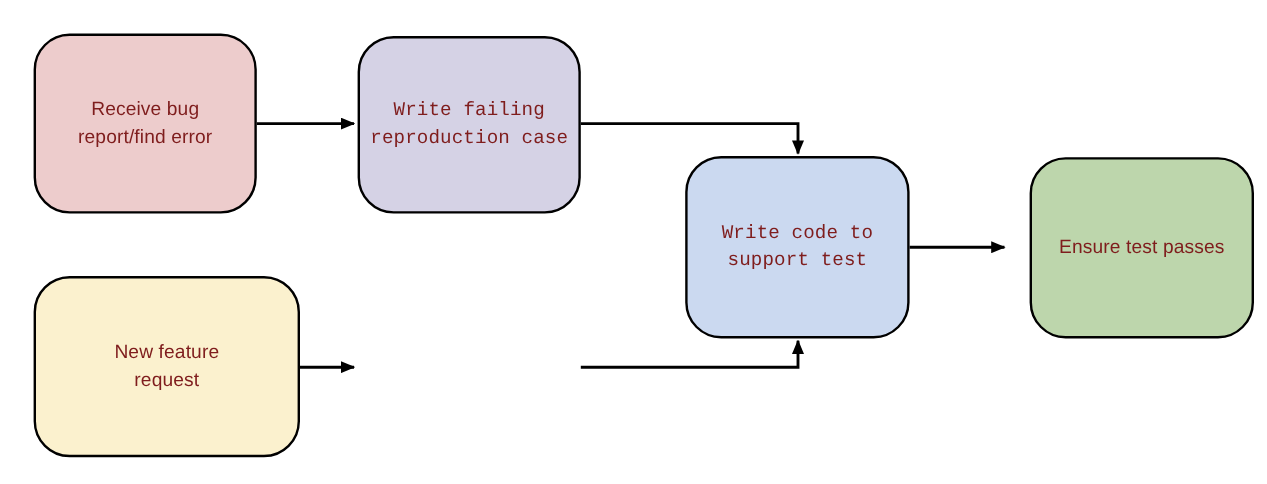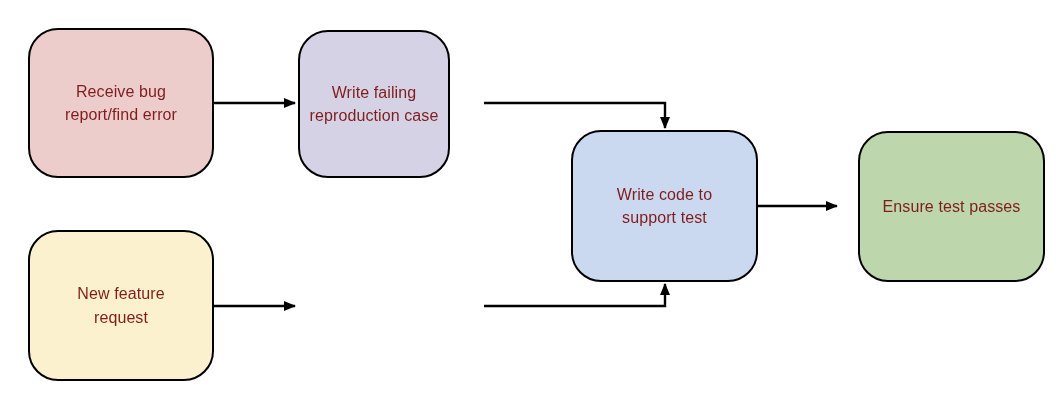--- a/index.html
+++ b/index.html
@@ -26,22 +26,22 @@
     align-items: center;
     justify-content: center;
     text-align: center;
     color: #7f1d1d;
     font-size: 16px;
     line-height: 1.45;
     white-space: pre-line;
     letter-spacing: 0.1px;
   }
   .n1 { left: 28px;  top: 28px;  width: 186px; height: 150px; }
-  .n2 { left: 298px; top: 30px;  width: 152px; height: 148px; }
-  .n3 { left: 28px;  top: 230px; width: 186px; height: 151px; }
+  .n2 { left: 298px; top: 30px;  width: 186px; height: 148px; font-family: Liberation Mono, monospace; }
+  .n3 { left: 28px;  top: 230px; width: 222px; height: 151px; }
   .n4 { left: 298px; top: 232px; width: 186px; height: 149px; }
   .n5 { left: 571px; top: 130px; width: 187px; height: 152px; }
   .n6 { left: 840px; top: 131px; width: 187px; height: 151px; }
   .edge {
     fill: none;
     stroke: #000000;
     stroke-width: 2.4px;
   }
 </style>
 </head>
@@ -65,18 +65,18 @@
   <div class="node n1" style="background-color: rgb(237, 204, 204);">Receive bug
 report/find error</div>
 
   <div class="node n2" style="background-color: rgb(213, 210, 229);">Write failing
 reproduction case</div>
 
   <div class="node n3" style="background-color: rgb(251, 241, 206);">New feature
 request</div>
 
 
-  <div class="node n5" style="background-color: rgb(203, 217, 240);">Write code to
+  <div class="node n5" style="background-color: rgb(203, 217, 240); font-family: Liberation Mono, monospace;">Write code to
 support test</div>
 
   <div class="node n6" style="background-color: rgb(189, 214, 172); margin-left: 18px;">Ensure test passes</div>
 
 </div>
 
 </body></html>

